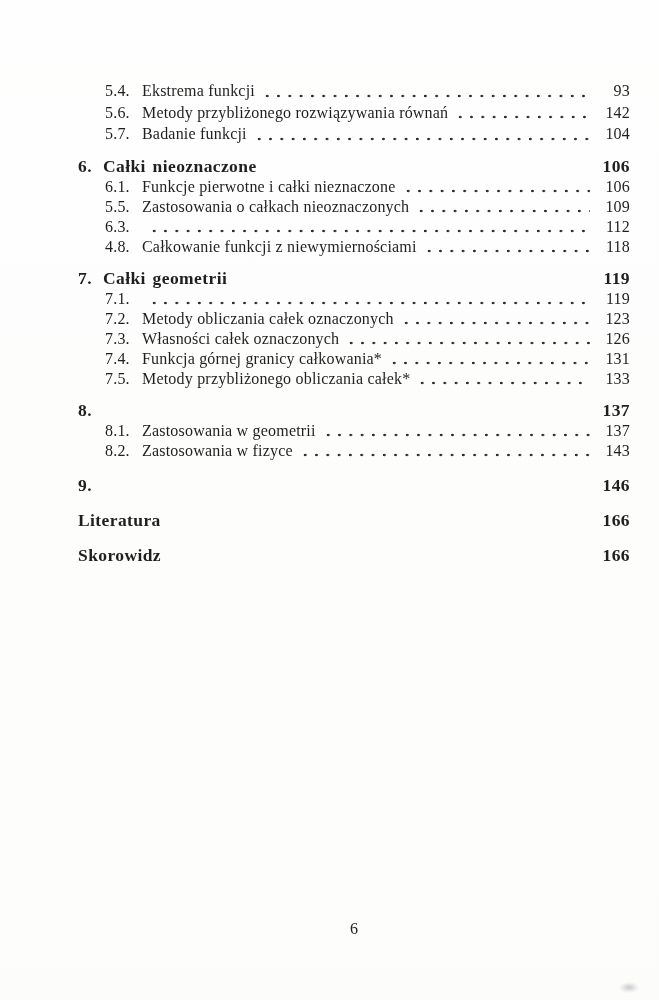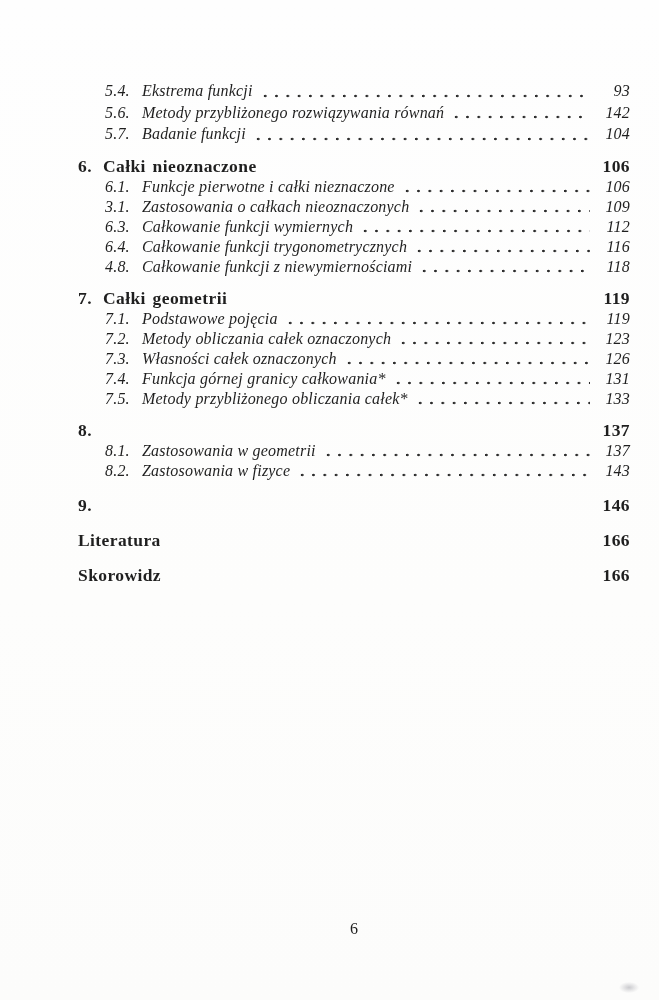--- a/index.html
+++ b/index.html
@@ -23,21 +23,20 @@
   }
   
   .row {
     display: flex;
     align-items: flex-start;
     font-size: 16px;
     line-height: 20px;
     padding-left: 27px;
     letter-spacing: 0.2px;
     white-space: nowrap;
-    font-style: italic;
   }
   .sec-first .row { line-height: 21.5px; }
   .num   { flex: none; width: 37px; }
   .title { flex: none; }
   .leader {
     flex: 1 1 auto;
     min-width: 18px;
     align-self: flex-end;
     height: 6px;
     margin: 0 7px 3px 9px;
@@ -110,55 +109,47 @@
         <span class="spacer"></span>
         <span class="pg">106</span>
       </div>
       <div class="row">
         <span class="num">6.1.</span>
         <span class="title">Funkcje pierwotne i całki nieznaczone</span>
         <span class="leader"></span>
         <span class="pg">106</span>
       </div>
       <div class="row">
-        <span class="num">3.1.</span>
+        <span class="num">5.5.</span>
         <span class="title">Zastosowania o całkach nieoznaczonych</span>
         <span class="leader"></span>
         <span class="pg">109</span>
       </div>
       <div class="row">
         <span class="num">6.3.</span>
-        <span class="title">Całkowanie funkcji wymiernych</span>
         <span class="leader"></span>
         <span class="pg">112</span>
-      </div>
-      <div class="row">
-        <span class="num">6.4.</span>
-        <span class="title">Całkowanie funkcji trygonometrycznych</span>
-        <span class="leader"></span>
-        <span class="pg">116</span>
       </div>
       <div class="row">
         <span class="num">4.8.</span>
         <span class="title">Całkowanie funkcji z niewymiernościami</span>
         <span class="leader"></span>
         <span class="pg">118</span>
       </div>
     </div>
 
     <div class="section">
       <div class="heading">
         <span class="hnum">7.</span>
         <span class="title">Całki geometrii</span>
         <span class="spacer"></span>
         <span class="pg">119</span>
       </div>
       <div class="row">
         <span class="num">7.1.</span>
-        <span class="title">Podstawowe pojęcia</span>
         <span class="leader"></span>
         <span class="pg">119</span>
       </div>
       <div class="row">
         <span class="num">7.2.</span>
         <span class="title">Metody obliczania całek oznaczonych</span>
         <span class="leader"></span>
         <span class="pg">123</span>
       </div>
       <div class="row">

